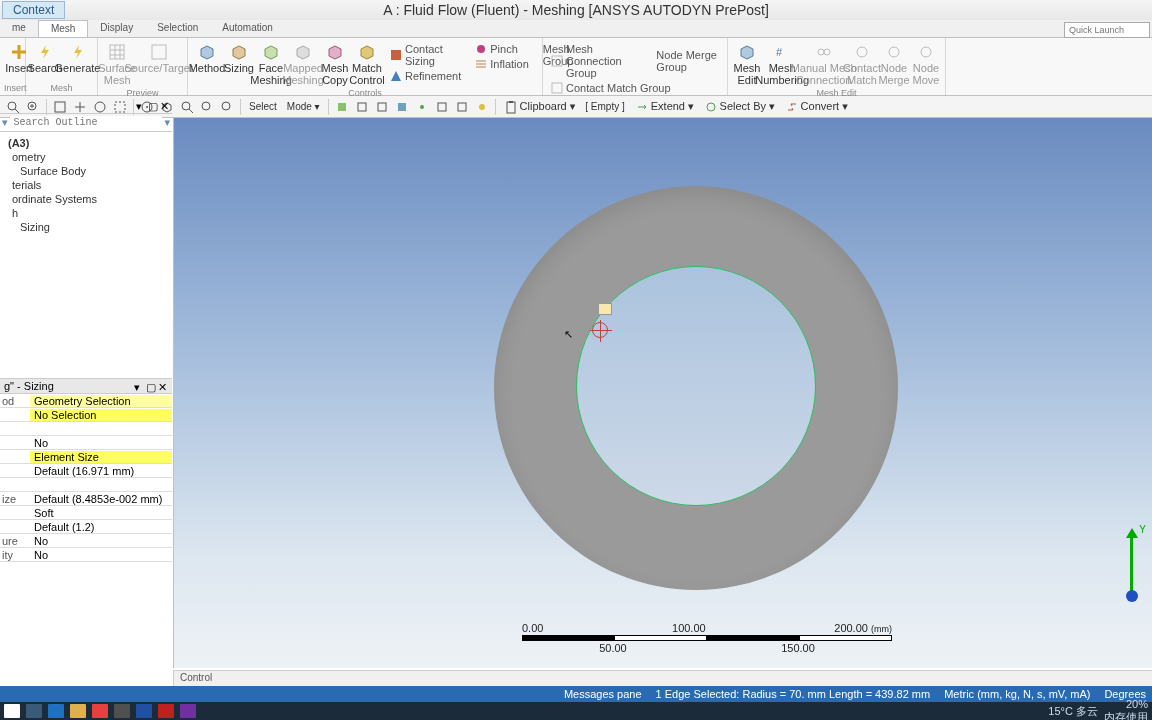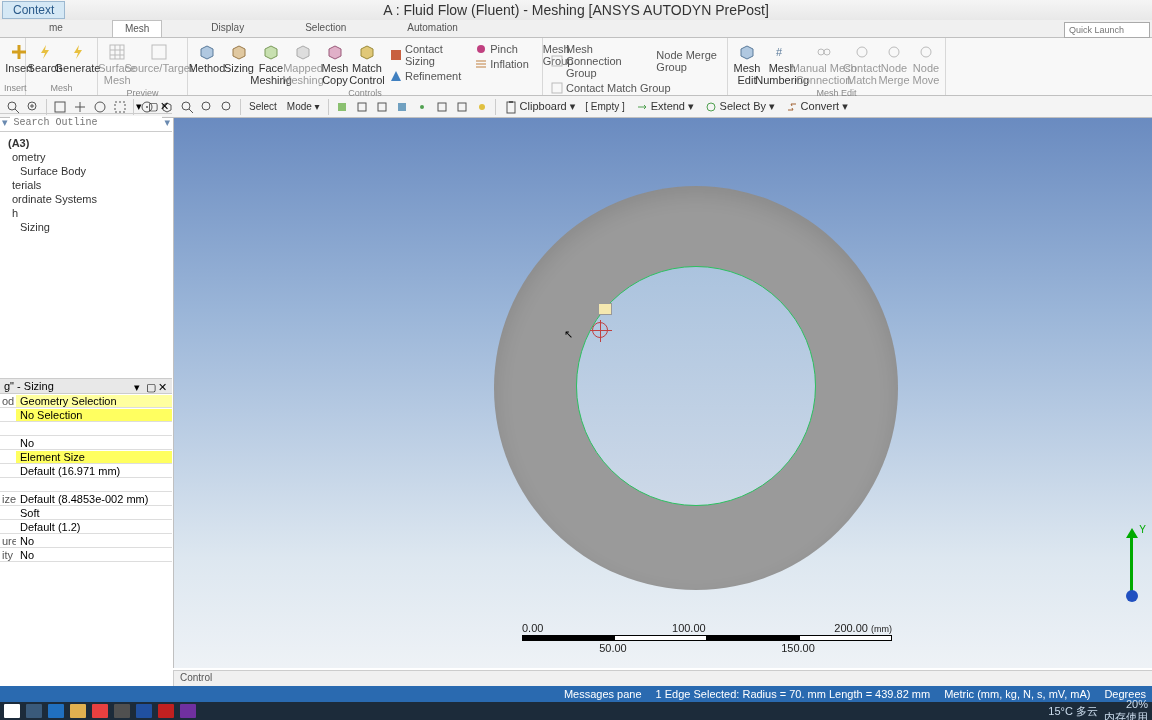--- a/index.html
+++ b/index.html
@@ -5,21 +5,21 @@
 * { margin: 0; padding: 0; box-sizing: border-box; font-family: "Segoe UI", Arial, sans-serif; font-size: 11px; }
 body { width: 1152px; height: 720px; overflow: hidden; background: #fff; position: relative; }
 
 
 .title-bar { height: 20px; background: linear-gradient(#f5f5f5,#e8e8e8); display: flex; align-items: center; position: relative; }
 .context-tab { background: #d5e8f5; border: 1px solid #9cb8d0; padding: 1px 10px; margin-left: 2px; color: #2a5a8a; font-size: 12px; }
 .title-text { position: absolute; left: 50%; transform: translateX(-50%); font-size: 14px; color: #333; }
 
 
 .tab-strip { height: 18px; background: #f0f0f0; border-bottom: 1px solid #c0c0c0; display: flex; }
-.tab { padding: 2px 12px; font-size: 10px; color: #555; cursor: pointer; margin-left: 37px; }
+.tab { padding: 2px 12px; font-size: 10px; color: #555; cursor: pointer; }
 .tab.active { background: #fff; border-top: 1px solid #c0c0c0; border-left: 1px solid #c0c0c0; border-right: 1px solid #c0c0c0; }
 
 
 .ribbon { height: 58px; background: #f8f8f8; border-bottom: 1px solid #c0c0c0; display: flex; }
 .ribbon-group { border-right: 1px solid #d8d8d8; padding: 2px 4px; display: flex; flex-direction: column; }
 .ribbon-row { display: flex; gap: 2px; flex: 1; }
 .ribbon-btn { display: flex; flex-direction: column; align-items: center; justify-content: flex-start; padding: 2px 4px; min-width: 30px; font-size: 9px; color: #333; cursor: pointer; text-align: center; line-height: 1.1; }
 .ribbon-btn .ico { width: 20px; height: 20px; display: flex; align-items: center; justify-content: center; }
 .ribbon-group-label { font-size: 9px; color: #888; text-align: center; margin-top: auto; }
 .small-item { display: flex; align-items: center; gap: 3px; font-size: 10px; color: #555; padding: 1px 2px; cursor: pointer; }
@@ -40,21 +40,21 @@
 .outline-tree { padding: 4px 2px; font-size: 10px; color: #333; flex: 0 0 auto; }
 .tree-item { padding: 1px 0 1px 6px; white-space: nowrap; }
 .tree-item.bold { font-weight: bold; }
 .tree-item.indent { padding-left: 18px; }
 .tree-item.i2 { padding-left: 10px; }
 
 .details-hdr { height: 16px; background: #e8e8e8; border-top: 1px solid #ccc; border-bottom: 1px solid #ccc; display: flex; align-items: center; font-size: 10px; padding: 0 4px; margin-top: 140px; }
 .details-hdr .hdr-icons { margin-left: auto; display: flex; gap: 2px; }
 .details-grid { font-size: 10px; }
 .drow { display: flex; border-bottom: 1px solid #ddd; height: 14px; align-items: center; }
-.drow .lab { width: 16px; padding-left: 2px; color: #555; overflow: hidden; }
+.drow .lab { width: 30px; padding-left: 2px; color: #555; overflow: hidden; }
 .drow .val { flex: 1; padding-left: 4px; background: #fff; }
 .drow.sel .val { background: #ffffa0; }
 .drow.yel .val { background: #ffff60; }
 
 
 .viewport { position: absolute; left: 173px; top: 118px; right: 0; bottom: 52px; background: linear-gradient(#6a8bc0 0%, #9ab5d8 35%, #dde7f0 80%, #eef2f6 100%); border-left: 1px solid #c0c0c0; overflow: hidden; }
 .ring-outer { position: absolute; left: 320px; top: 68px; width: 404px; height: 404px; border-radius: 50%; background: #9a9a9a; box-shadow: inset 0 8px 20px rgba(0,0,0,.1); }
 .ring-inner { position: absolute; left: 402px; top: 148px; width: 240px; height: 240px; border-radius: 50%; background: linear-gradient(#abc3de,#cdd9e8); border: 1px solid #2dc060; }
 .cursor-marker { position: absolute; left: 418px; top: 204px; width: 16px; height: 16px; border: 1px solid #c04040; border-radius: 50%; }
 .cursor-marker::before, .cursor-marker::after { content: ""; position: absolute; background: #c04040; }

